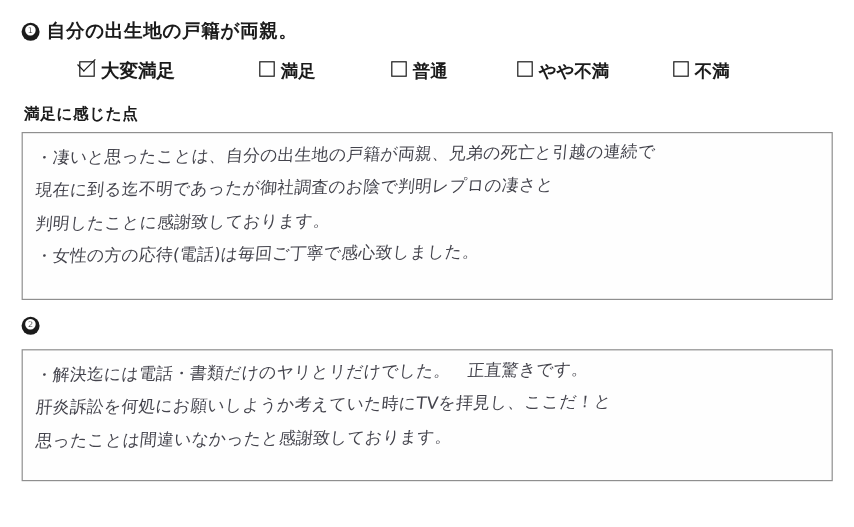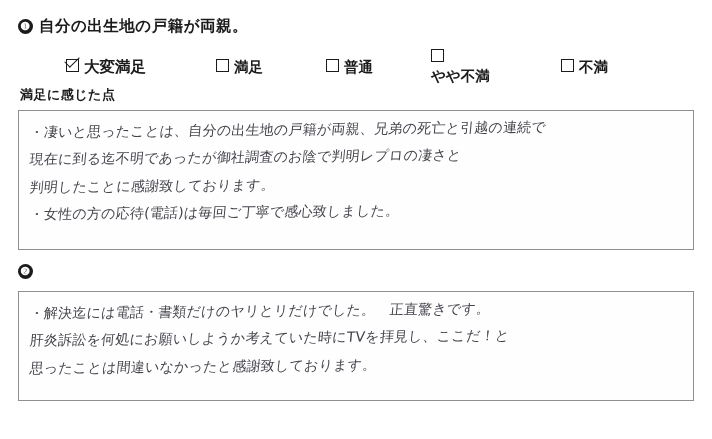--- a/index.html
+++ b/index.html
@@ -87,21 +87,21 @@
     border-left: 1.4px solid #1b1b1b;
     border-bottom: 1.4px solid #1b1b1b;
     transform: rotate(-45deg);
   }
   .opt.checked .opt-label {
     font-size: 15.5px;
   }
 
   
   .subheading {
-    margin: 0 0 6px 2px;
+    margin: 16px 0 6px 2px;
     font-size: 13px;
     font-weight: bold;
     letter-spacing: 0.5px;
   }
 
   
   .answer-box {
     border: 1px solid #8f8f8f;
     box-sizing: border-box;
     padding: 8px 12px 6px 12px;
@@ -154,21 +154,21 @@
       <span class="opt-label">大変満足</span>
     </div>
     <div class="opt" style="width:110px;">
       <span class="box"></span>
       <span class="opt-label">満足</span>
     </div>
     <div class="opt" style="width:105px;">
       <span class="box"></span>
       <span class="opt-label">普通</span>
     </div>
-    <div class="opt" style="width:130px;flex-direction:column;">
+    <div class="opt" style="width:130px;">
       <span class="box"></span>
       <span class="opt-label">やや不満</span>
     </div>
     <div class="opt">
       <span class="box"></span>
       <span class="opt-label">不満</span>
     </div>
   </div>
 
   <div class="subheading">満足に感じた点</div>

